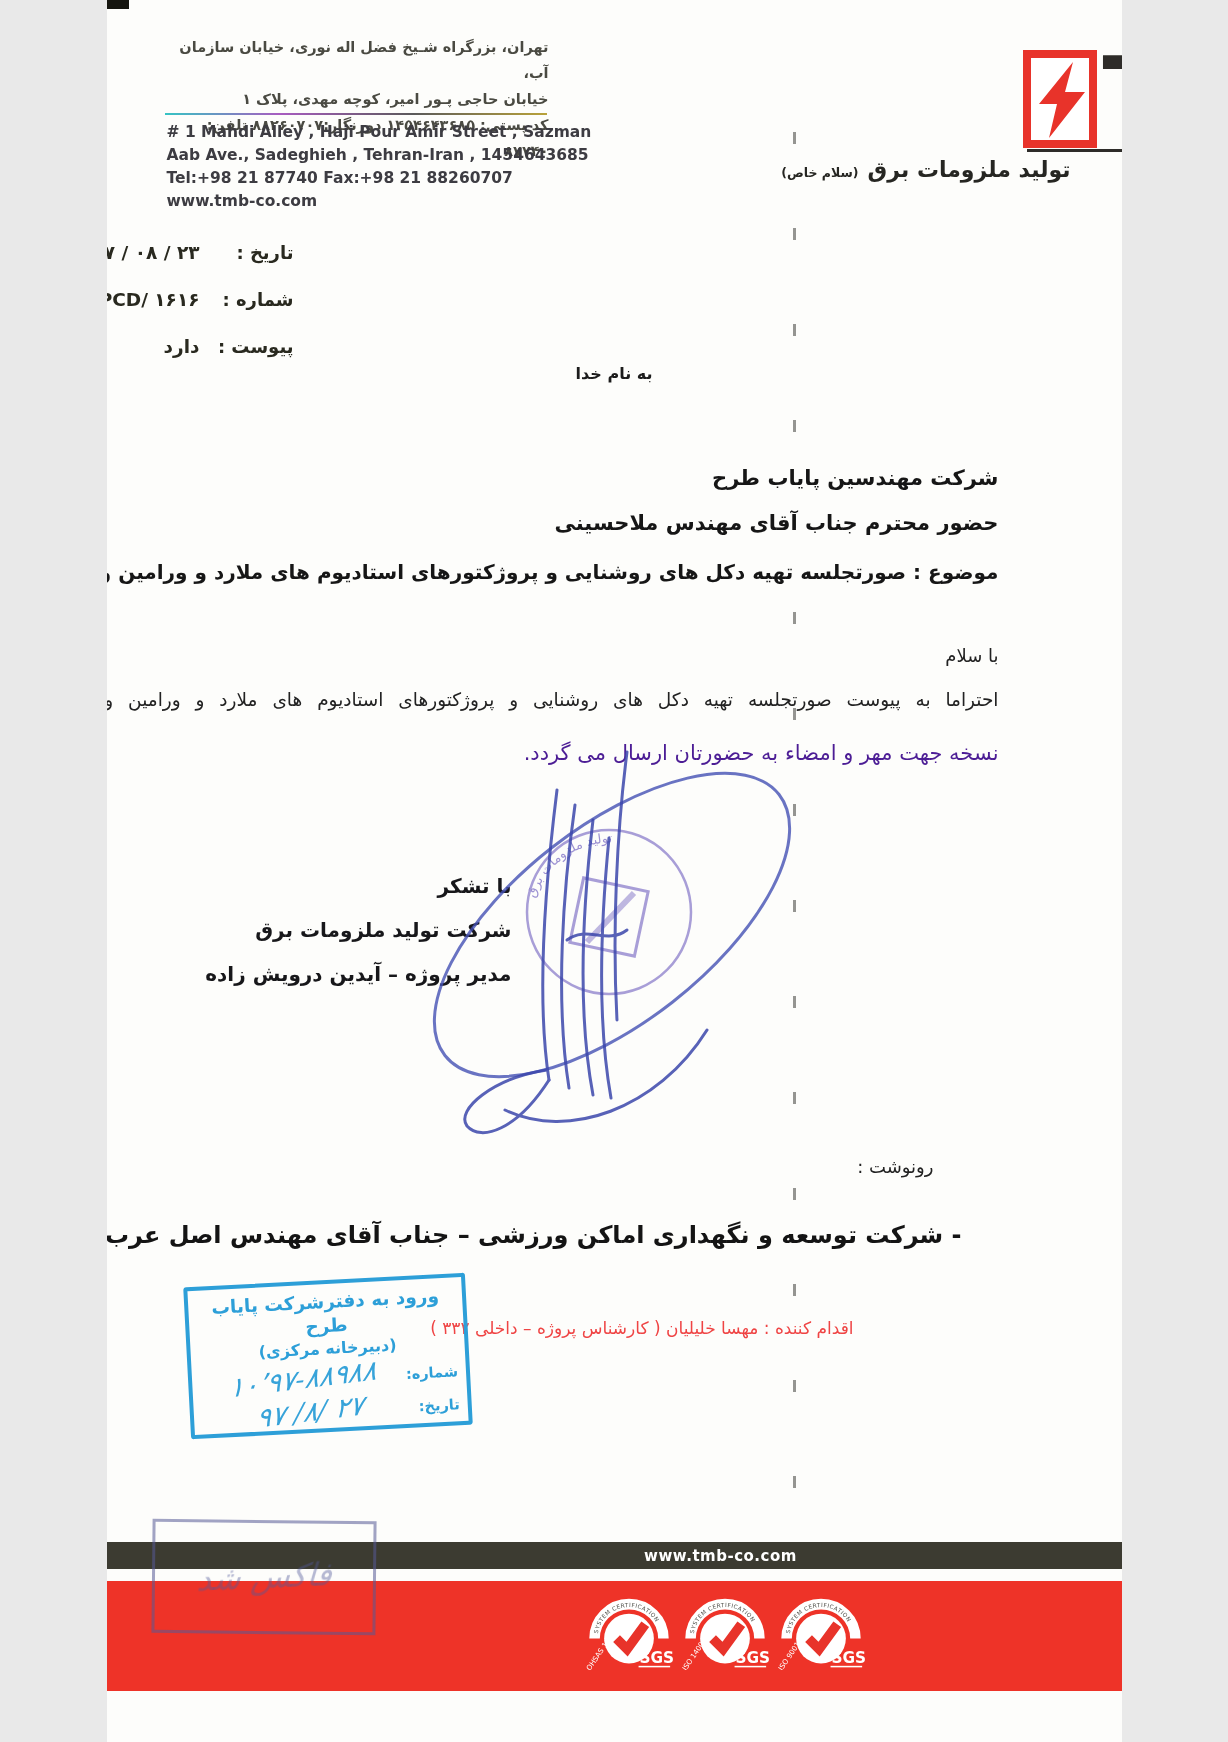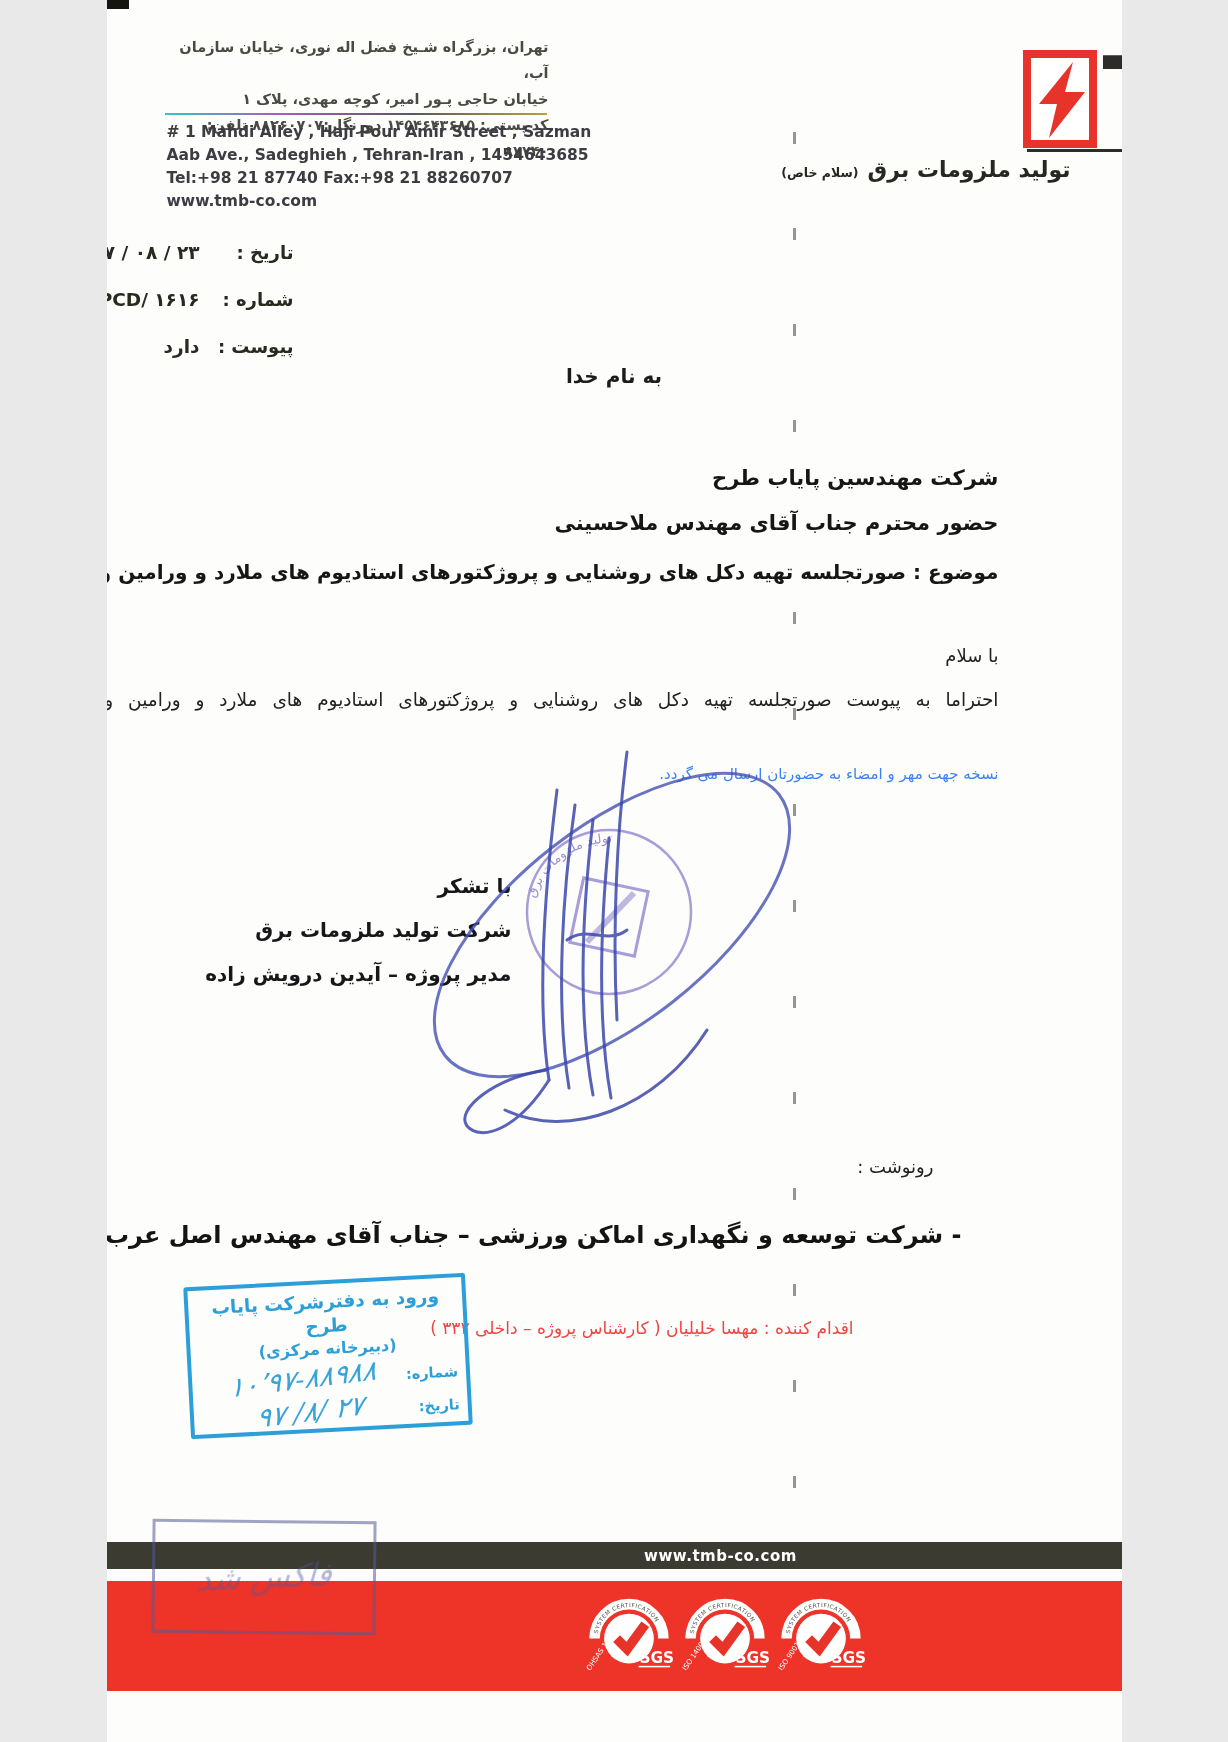--- a/index.html
+++ b/index.html
@@ -20,33 +20,33 @@
   .logo-fa .big{font-size:22px;font-weight:bold;}
   .logo-fa .small{font-size:12.5px;font-weight:bold;margin-right:4px;}
 
   
   .meta{position:absolute;right:828px;top:238px;direction:rtl;color:#29291f;}
   .meta-row{display:flex;align-items:baseline;margin-bottom:17px;line-height:30px;}
   .meta-label{font-size:18px;font-weight:600;min-width:78px;}
   .meta-value{font-size:18.5px;font-weight:600;margin-right:16px;white-space:nowrap;}
 
   .besmellah{position:absolute;left:50%;top:364px;transform:translateX(-50%);
-           font-size:20px;font-weight:bold;color:#1c1c1c;}
+           font-size:16px;font-weight:bold;color:#1c1c1c;}
 
   
   .recipient{position:absolute;right:123px;top:456px;direction:rtl;text-align:right;color:#161616;
            font-size:21px;font-weight:bold;line-height:45px;white-space:nowrap;}
   .subject{position:absolute;right:123px;top:560px;direction:rtl;color:#161616;
            font-size:20px;font-weight:bold;white-space:nowrap;}
 
   
   .salutation{position:absolute;right:123px;top:645px;direction:rtl;font-size:18px;color:#222;}
   .body-line1{position:absolute;right:123px;top:689px;width:1033px;direction:rtl;font-size:18.5px;color:#222;
            text-align:justify;text-align-last:justify;}
-  .body-line2{position:absolute;right:123px;top:741px;direction:rtl;font-size:15px;color:#3b82f6;margin-top:24px;}
+  .body-line2{position:absolute;right:123px;top:741px;direction:rtl;font-size:21px;color:#4c1d95;}
 
   
   .signoff{position:absolute;right:610px;top:864px;direction:rtl;color:#17171a;
            font-size:20px;font-weight:bold;line-height:44px;white-space:nowrap;z-index:2;}
   .ink{position:absolute;left:290px;top:690px;width:430px;height:480px;z-index:3;pointer-events:none;}
 
   
   .cc-label{position:absolute;right:188px;top:1156px;direction:rtl;font-size:18px;color:#222;}
   .cc-line{position:absolute;right:160px;top:1221px;direction:rtl;font-size:24px;font-weight:bold;color:#141414;white-space:nowrap;}
   .action-line{position:absolute;right:268px;top:1318px;direction:rtl;font-size:17px;color:#ef4444;white-space:nowrap;}

